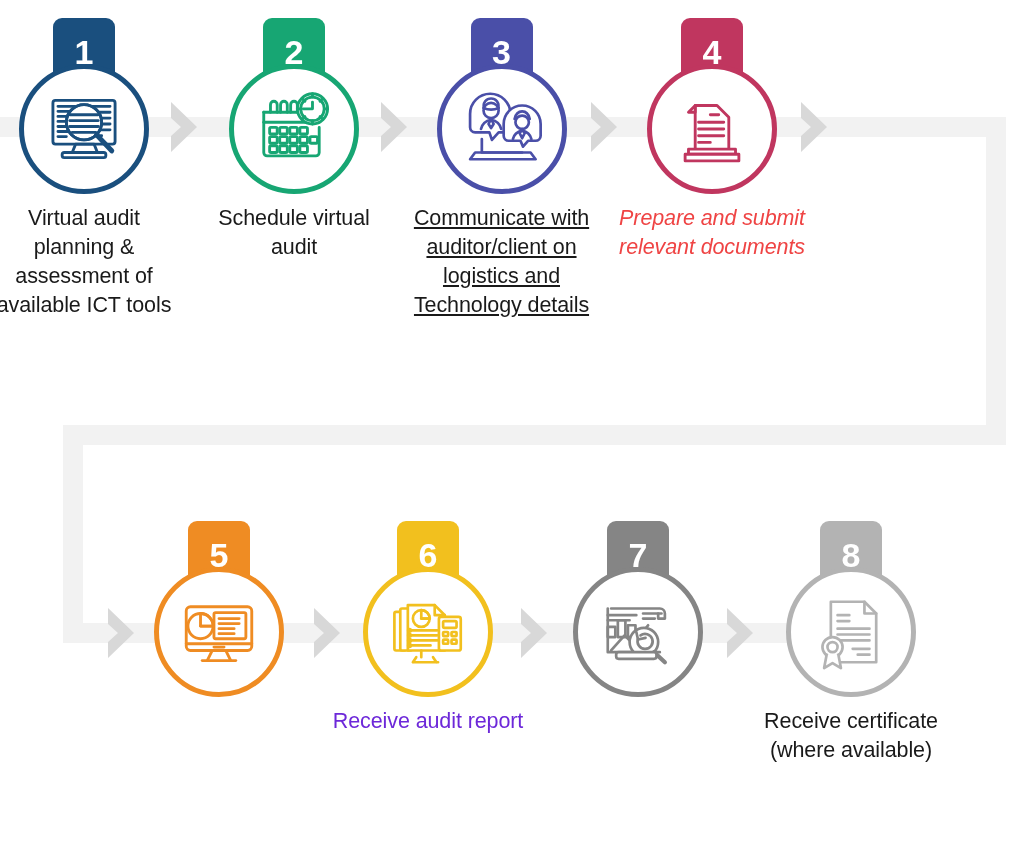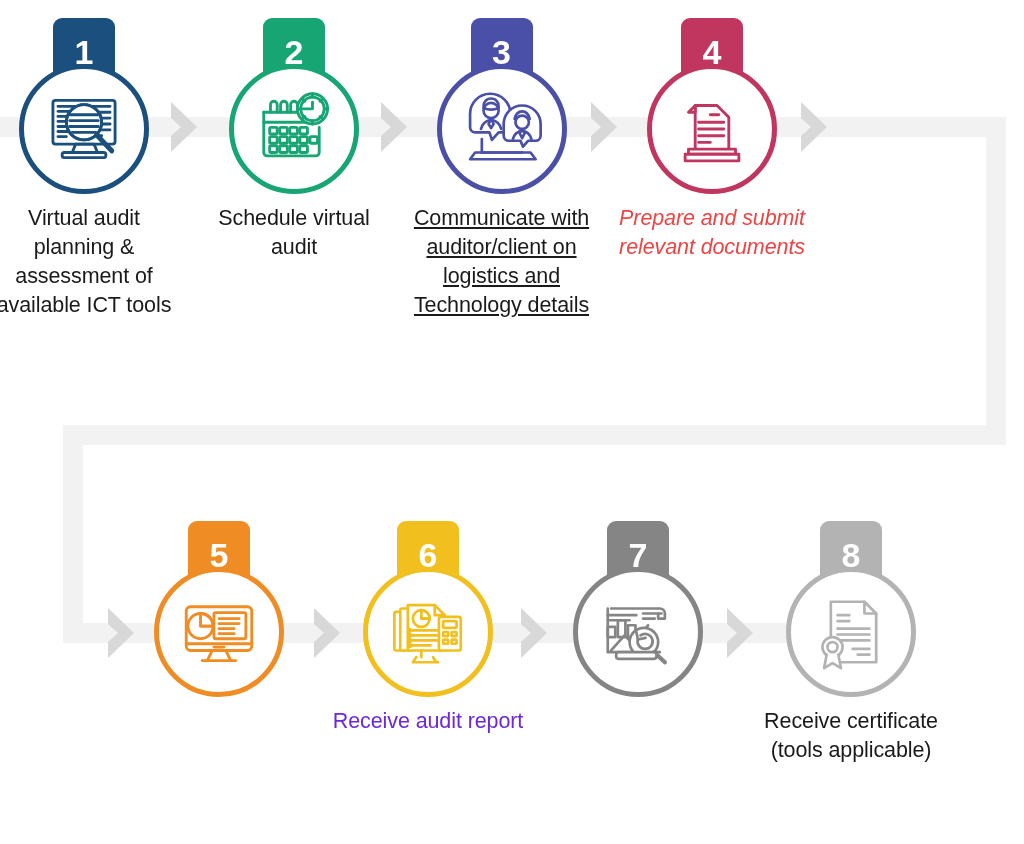--- a/index.html
+++ b/index.html
@@ -344,16 +344,16 @@
             <path d="M34 30 h14 M34 37 h14"></path>
             <path d="M34 46 h38 M34 53 h38 M34 60 h38"></path>
             <path d="M52 70 h20 M58 77 h14"></path>
             <circle cx="28" cy="68" r="12" fill="#ffffff"></circle>
             <circle cx="28" cy="68" r="6"></circle>
             <path d="M21 77 l-3 16 l10 -6 l10 6 l-3 -16" fill="#ffffff"></path>
           </g>
         </svg>
       </div>
     </div>
-    <div class="caption" style="color: rgb(26, 26, 26);">Receive certificate (tools applicable)</div>
+    <div class="caption" style="color: rgb(26, 26, 26);">Receive certificate (where available)</div>
   </div>
 
 </div>
 
 </body></html>

